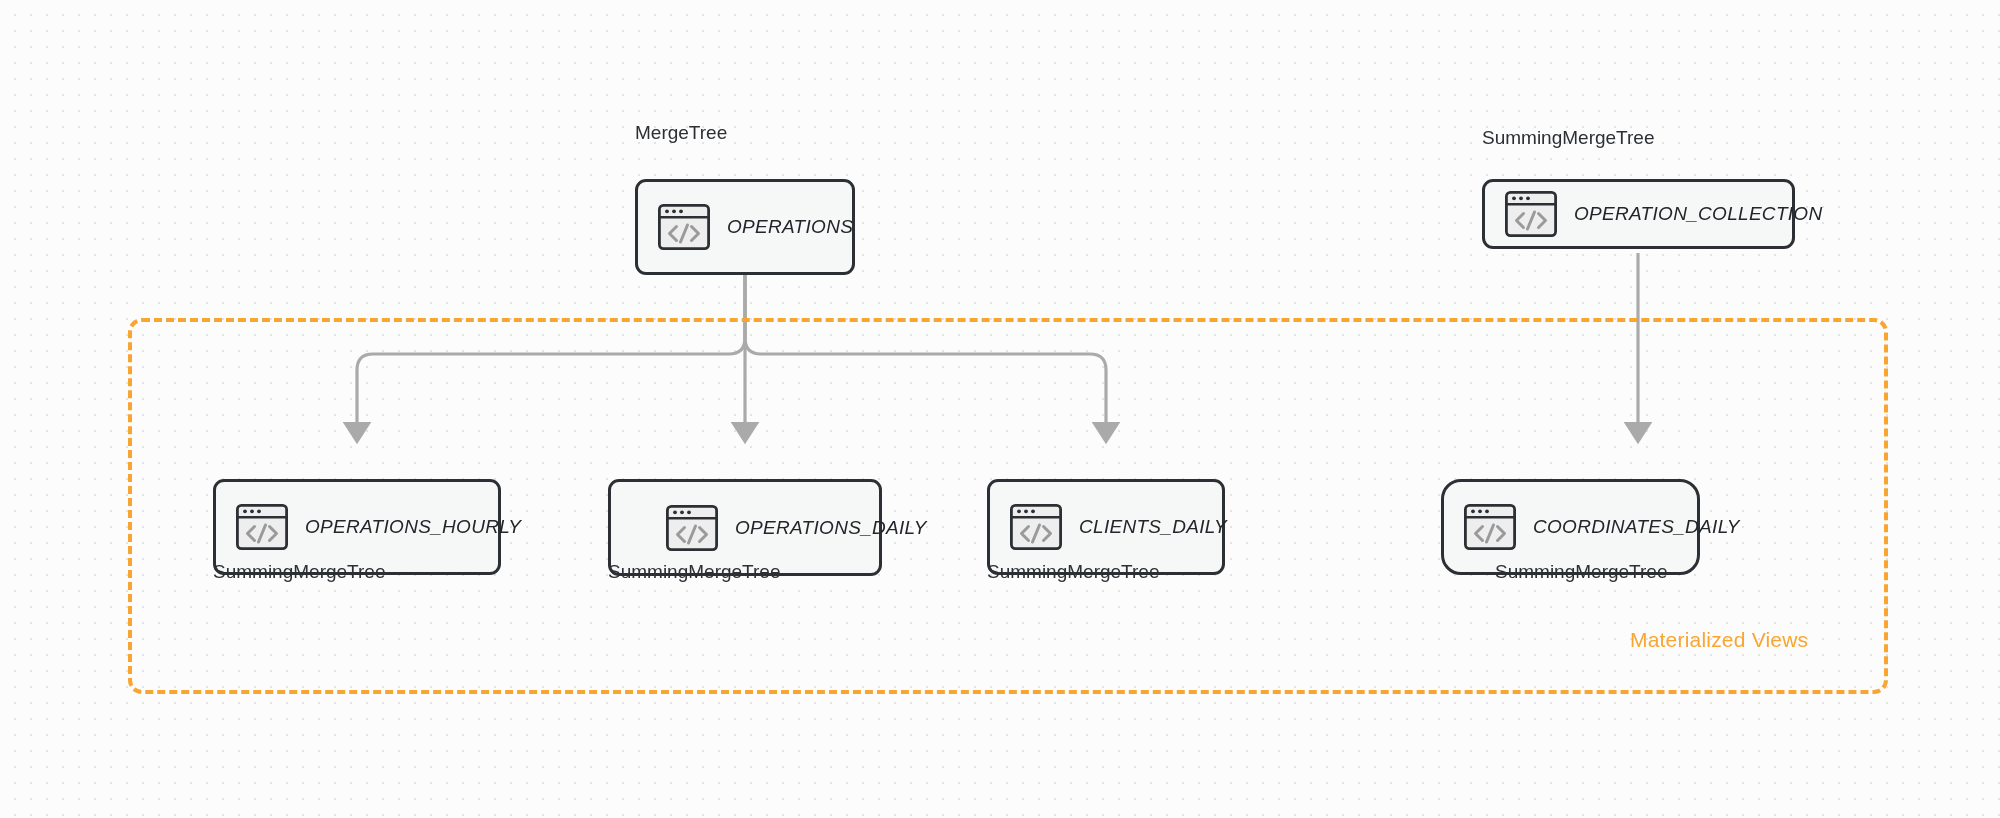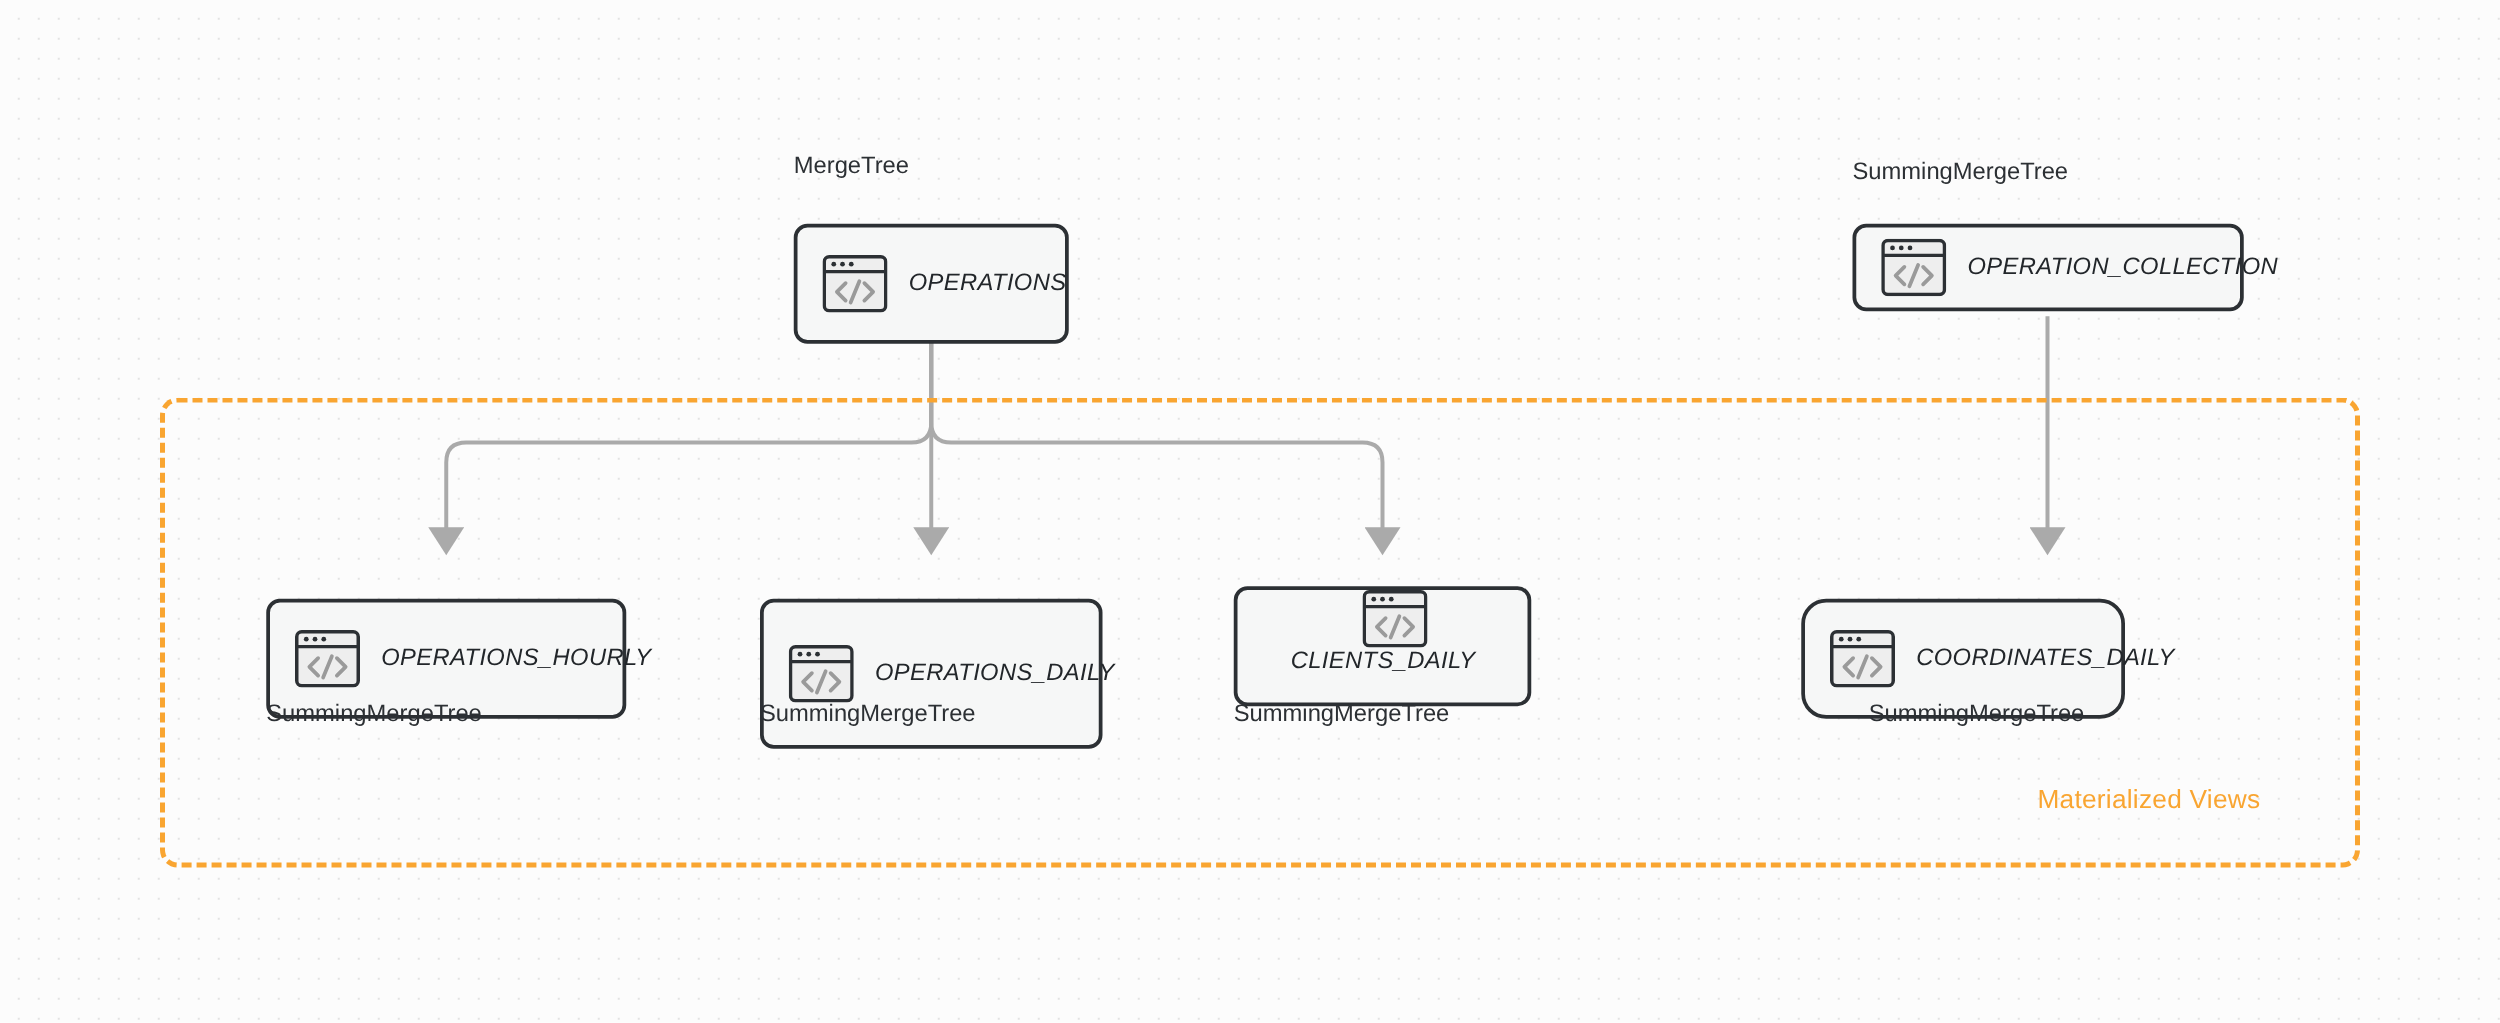--- a/index.html
+++ b/index.html
@@ -147,35 +147,35 @@
             <circle cx="9" cy="7.3" r="1.9" fill="#2c3034"></circle>
             <circle cx="16" cy="7.3" r="1.9" fill="#2c3034"></circle>
             <circle cx="23" cy="7.3" r="1.9" fill="#2c3034"></circle>
             <path d="M 18.5 22.5 L 11.5 29.5 L 18.5 36.5" fill="none" stroke="#9a9a9a" stroke-width="3" stroke-linecap="round" stroke-linejoin="round"></path>
             <path d="M 33.5 22.5 L 40.5 29.5 L 33.5 36.5" fill="none" stroke="#9a9a9a" stroke-width="3" stroke-linecap="round" stroke-linejoin="round"></path>
             <line x1="29.5" y1="21" x2="22.5" y2="38" stroke="#9a9a9a" stroke-width="3" stroke-linecap="round"></line>
           </svg></span>
         <span class="node-label">OPERATIONS_HOURLY</span>
       </div>
       <div class="engine-label" style="left: 213px; top: 561px; width: 288px; color: rgb(44, 48, 52);">SummingMergeTree</div>
-      <div class="node" style="left: 608px; top: 455px; width: 274px; height: 120px; background: rgb(246, 247, 247); border-color: rgb(44, 48, 52);">
+      <div class="node" style="left: 608px; top: 455px; width: 274px; height: 97px; background: rgb(246, 247, 247); border-color: rgb(44, 48, 52); padding-left: 35px;">
         <span class="node-icon"><svg viewBox="0 0 52 46" xmlns="http://www.w3.org/2000/svg" width="52" height="46">
             <rect x="1.4" y="1.4" width="49.2" height="43.2" rx="4" ry="4" fill="#eeeeee" stroke="#2c3034" stroke-width="2.8"></rect>
             <line x1="1.4" y1="13.2" x2="50.6" y2="13.2" stroke="#2c3034" stroke-width="2.6"></line>
             <circle cx="9" cy="7.3" r="1.9" fill="#2c3034"></circle>
             <circle cx="16" cy="7.3" r="1.9" fill="#2c3034"></circle>
             <circle cx="23" cy="7.3" r="1.9" fill="#2c3034"></circle>
             <path d="M 18.5 22.5 L 11.5 29.5 L 18.5 36.5" fill="none" stroke="#9a9a9a" stroke-width="3" stroke-linecap="round" stroke-linejoin="round"></path>
             <path d="M 33.5 22.5 L 40.5 29.5 L 33.5 36.5" fill="none" stroke="#9a9a9a" stroke-width="3" stroke-linecap="round" stroke-linejoin="round"></path>
             <line x1="29.5" y1="21" x2="22.5" y2="38" stroke="#9a9a9a" stroke-width="3" stroke-linecap="round"></line>
           </svg></span>
         <span class="node-label">OPERATIONS_DAILY</span>
       </div>
       <div class="engine-label" style="left: 608px; top: 561px; width: 274px; color: rgb(44, 48, 52);">SummingMergeTree</div>
-      <div class="node" style="left: 987px; top: 445px; width: 238px; height: 96px; background: rgb(246, 247, 247); border-color: rgb(44, 48, 52); flex-direction: column;">
+      <div class="node" style="left: 987px; top: 455px; width: 238px; height: 96px; background: rgb(246, 247, 247); border-color: rgb(44, 48, 52);">
         <span class="node-icon"><svg viewBox="0 0 52 46" xmlns="http://www.w3.org/2000/svg" width="52" height="46">
             <rect x="1.4" y="1.4" width="49.2" height="43.2" rx="4" ry="4" fill="#eeeeee" stroke="#2c3034" stroke-width="2.8"></rect>
             <line x1="1.4" y1="13.2" x2="50.6" y2="13.2" stroke="#2c3034" stroke-width="2.6"></line>
             <circle cx="9" cy="7.3" r="1.9" fill="#2c3034"></circle>
             <circle cx="16" cy="7.3" r="1.9" fill="#2c3034"></circle>
             <circle cx="23" cy="7.3" r="1.9" fill="#2c3034"></circle>
             <path d="M 18.5 22.5 L 11.5 29.5 L 18.5 36.5" fill="none" stroke="#9a9a9a" stroke-width="3" stroke-linecap="round" stroke-linejoin="round"></path>
             <path d="M 33.5 22.5 L 40.5 29.5 L 33.5 36.5" fill="none" stroke="#9a9a9a" stroke-width="3" stroke-linecap="round" stroke-linejoin="round"></path>
             <line x1="29.5" y1="21" x2="22.5" y2="38" stroke="#9a9a9a" stroke-width="3" stroke-linecap="round"></line>
           </svg></span>

